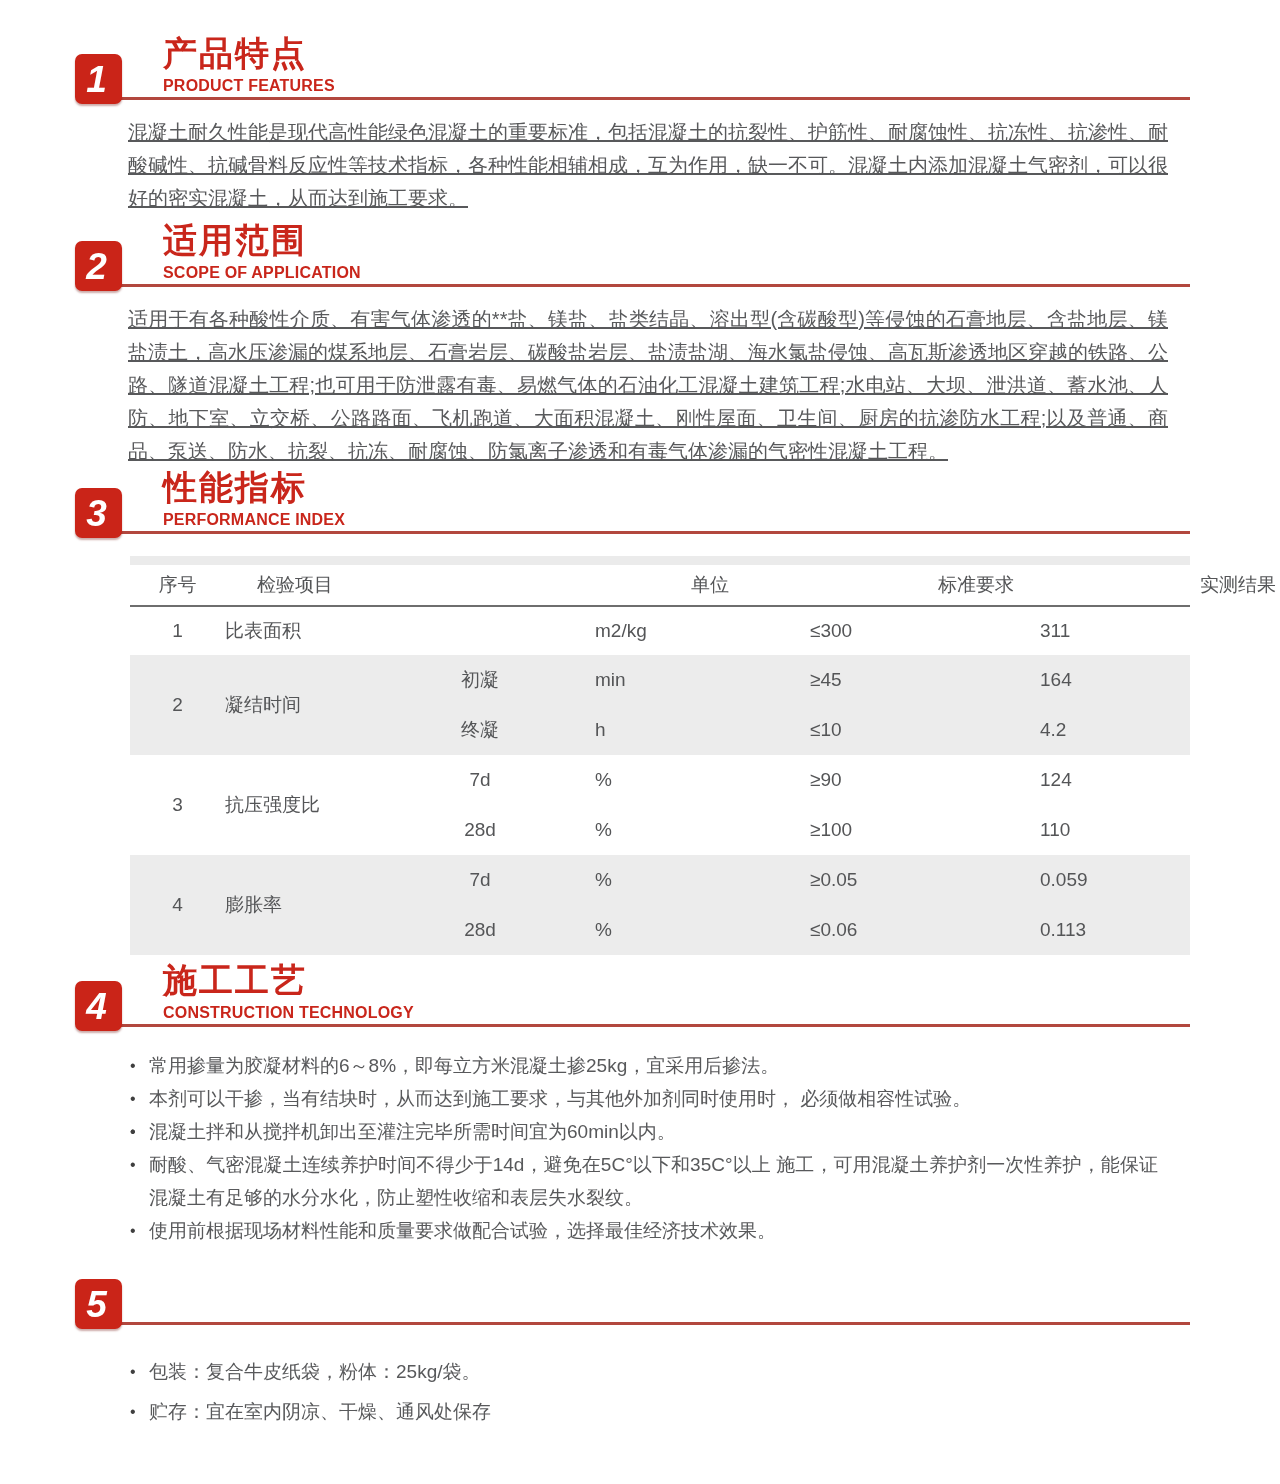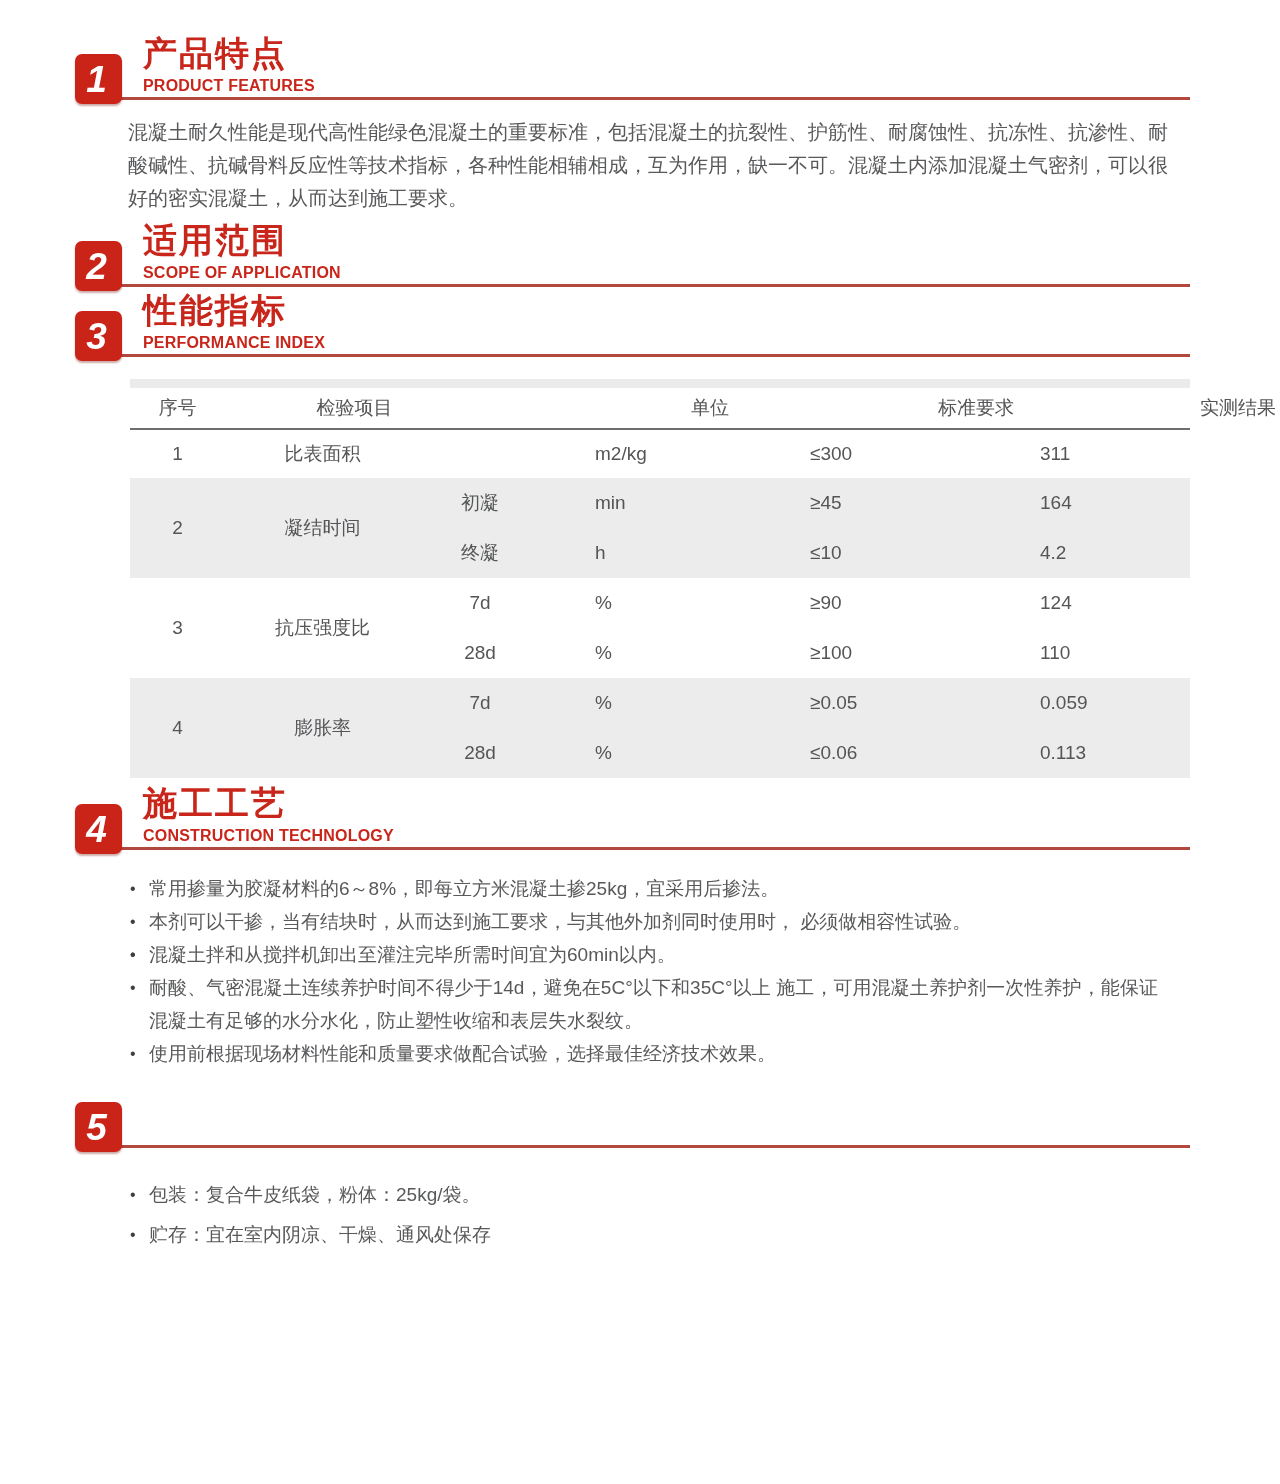--- a/index.html
+++ b/index.html
@@ -19,44 +19,44 @@
     background:#ca2418; border-radius:7px; z-index:2;
     display:flex; align-items:center; justify-content:center;
     box-shadow:0 2px 2px rgba(110,15,8,.35);
   }
   .sec-badge span {
     color:#ffffff; font-size:37px; font-weight:bold; font-style:italic;
     line-height:1; transform:translateX(-2px);
   }
   .sec-titles { position:absolute; left:64px; bottom:9px; display:flex; align-items:baseline;flex-direction:column; }
   .sec-title-zh { color:#c9261b; font-size:34px; font-weight:bold; letter-spacing:2px; }
-  .sec-title-en { color:#c9261b; font-size:16px; font-weight:bold; margin-left:4px; letter-spacing:.2px; }
+  .sec-title-en { color:#c9261b; font-size:16px; font-weight:bold; margin-left:24px; letter-spacing:.2px; }
 
   
   .para {
     margin:12px 0 0 53px; width:1040px;
-    font-size:20px; line-height:33px; text-align:justify; color:#58595b;
+    font-size:20px; line-height:33px; text-align:justify; color:#58595b;text-decoration:underline;
   }
 
   
   ul.bullets { margin:18px 0 0 53px; padding:0; list-style:none; width:1030px; }
   ul.bullets li { position:relative; padding-left:21px; font-size:19px; line-height:33px; text-align:justify; }
   ul.bullets.loose li { margin-bottom:7px; }
   ul.bullets .dot { position:absolute; left:2px; top:0; font-size:16px; color:#3f3f3f; }
 
   
   .ptable { margin:18px 0 0 55px; width:1060px; font-size:19px; color:#545557; }
   .t-topbar { height:9px; background:#ebebeb; }
   .t-grid { display:grid; grid-template-columns:95px 195px 120px 200px 240px 210px; }
   .t-head { height:40px; align-items:center; border-bottom:2px solid #6e6e6e;gap:32px; }
   .t-row-single { height:48px; align-items:center; }
   .t-row-double { grid-template-rows:50px 50px; }
   .gray { background:#ececec; }
   .c-no   { grid-column:1; text-align:center; }
-  .c-item { grid-column:2; text-align:center; }
+  .c-item { grid-column:2; text-align:left; }
   .c-sub  { grid-column:3; text-align:center; }
   .c-unit { grid-column:4; padding-left:55px; }
   .c-std  { grid-column:5; padding-left:70px; }
   .c-res  { grid-column:6; padding-left:60px; }
   .t-row-double .r1 { grid-row:1; align-self:center; }
   .t-row-double .r2 { grid-row:2; align-self:center; }
   .t-row-double .span2 { grid-row:1 / 3; align-self:center; }
 
   
   .sec-2 { margin-top:22px; }
@@ -87,20 +87,21 @@
     <div class="sec-header">
       <div class="sec-line"></div>
       <div class="sec-badge">
         <span>2</span>
       </div>
       <div class="sec-titles">
         <span class="sec-title-zh">适用范围</span>
         <span class="sec-title-en">SCOPE OF APPLICATION</span>
       </div>
     </div>
+    <p class="para">适用于有各种酸性介质、有害气体渗透的**盐、镁盐、盐类结晶、溶出型(含碳酸型)等侵蚀的石膏地层、含盐地层、镁盐渍土，高水压渗漏的煤系地层、石膏岩层、碳酸盐岩层、盐渍盐湖、海水氯盐侵蚀、高瓦斯渗透地区穿越的铁路、公路、隧道混凝土工程;也可用于防泄露有毒、易燃气体的石油化工混凝土建筑工程;水电站、大坝、泄洪道、蓄水池、人防、地下室、立交桥、公路路面、飞机跑道、大面积混凝土、刚性屋面、卫生间、厨房的抗渗防水工程;以及普通、商品、泵送、防水、抗裂、抗冻、耐腐蚀、防氯离子渗透和有毒气体渗漏的气密性混凝土工程。</p>
   </section>
 
   <section class="sec-3">
     <div class="sec-header">
       <div class="sec-line"></div>
       <div class="sec-badge">
         <span>3</span>
       </div>
       <div class="sec-titles">
         <span class="sec-title-zh">性能指标</span>

